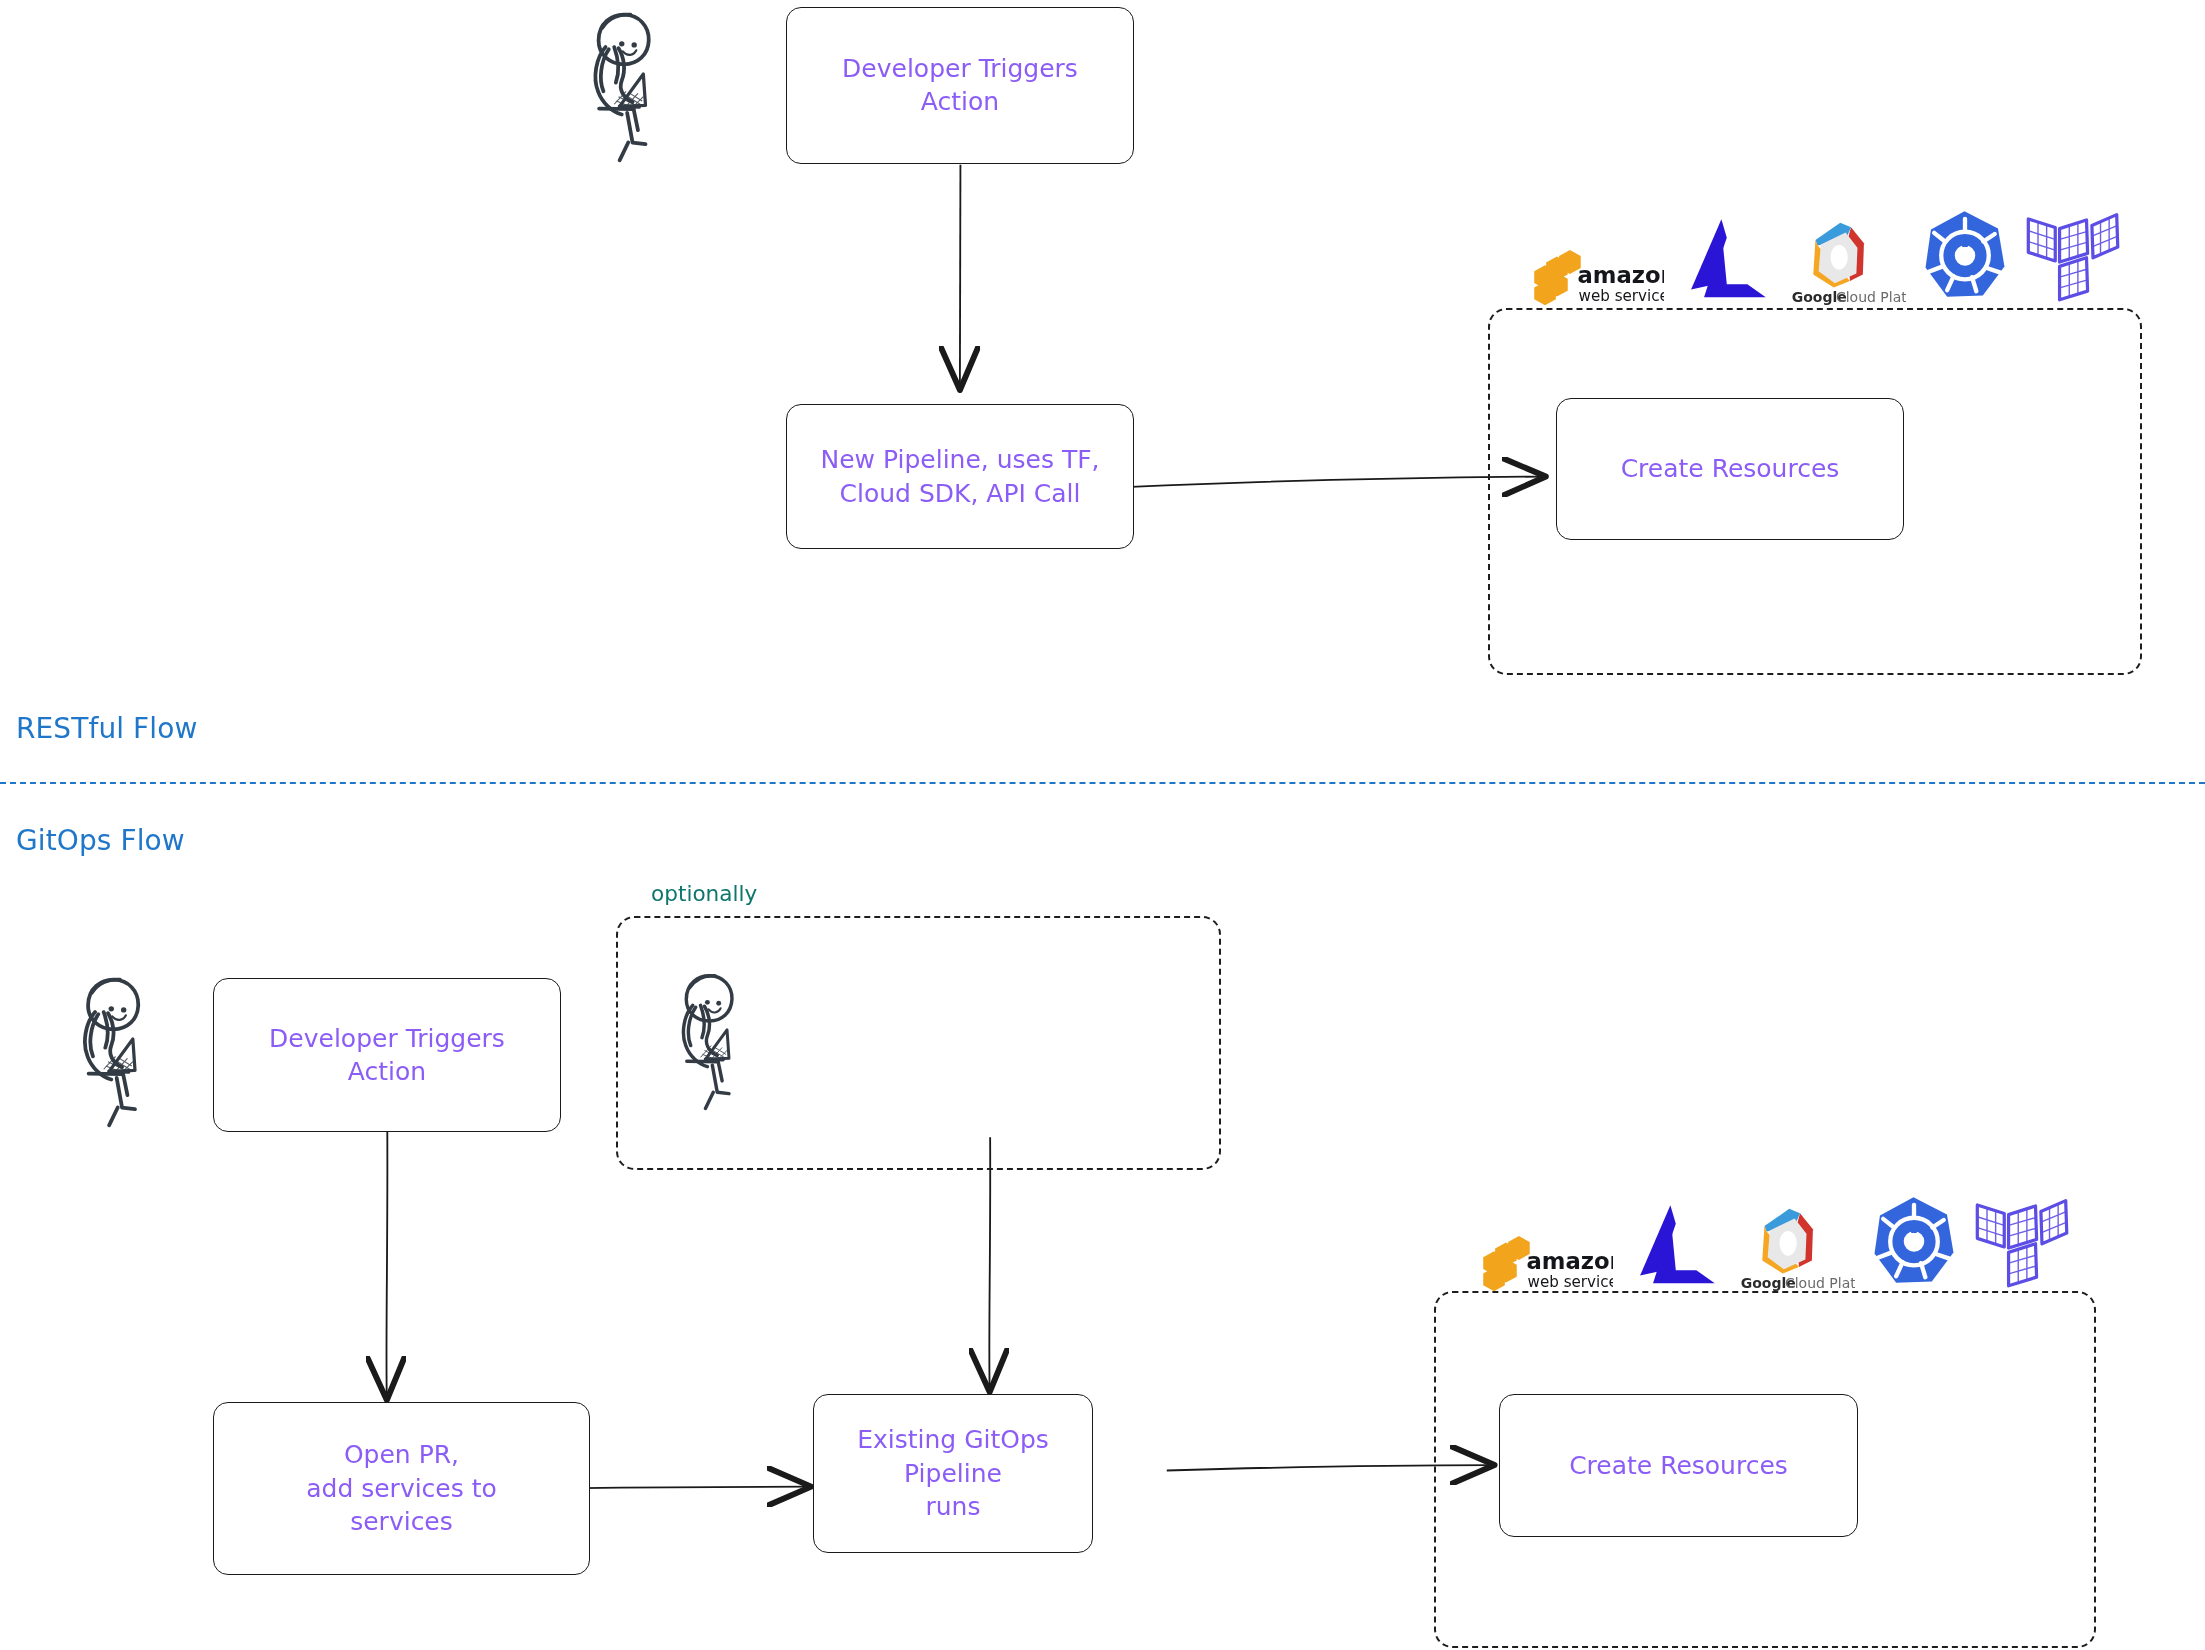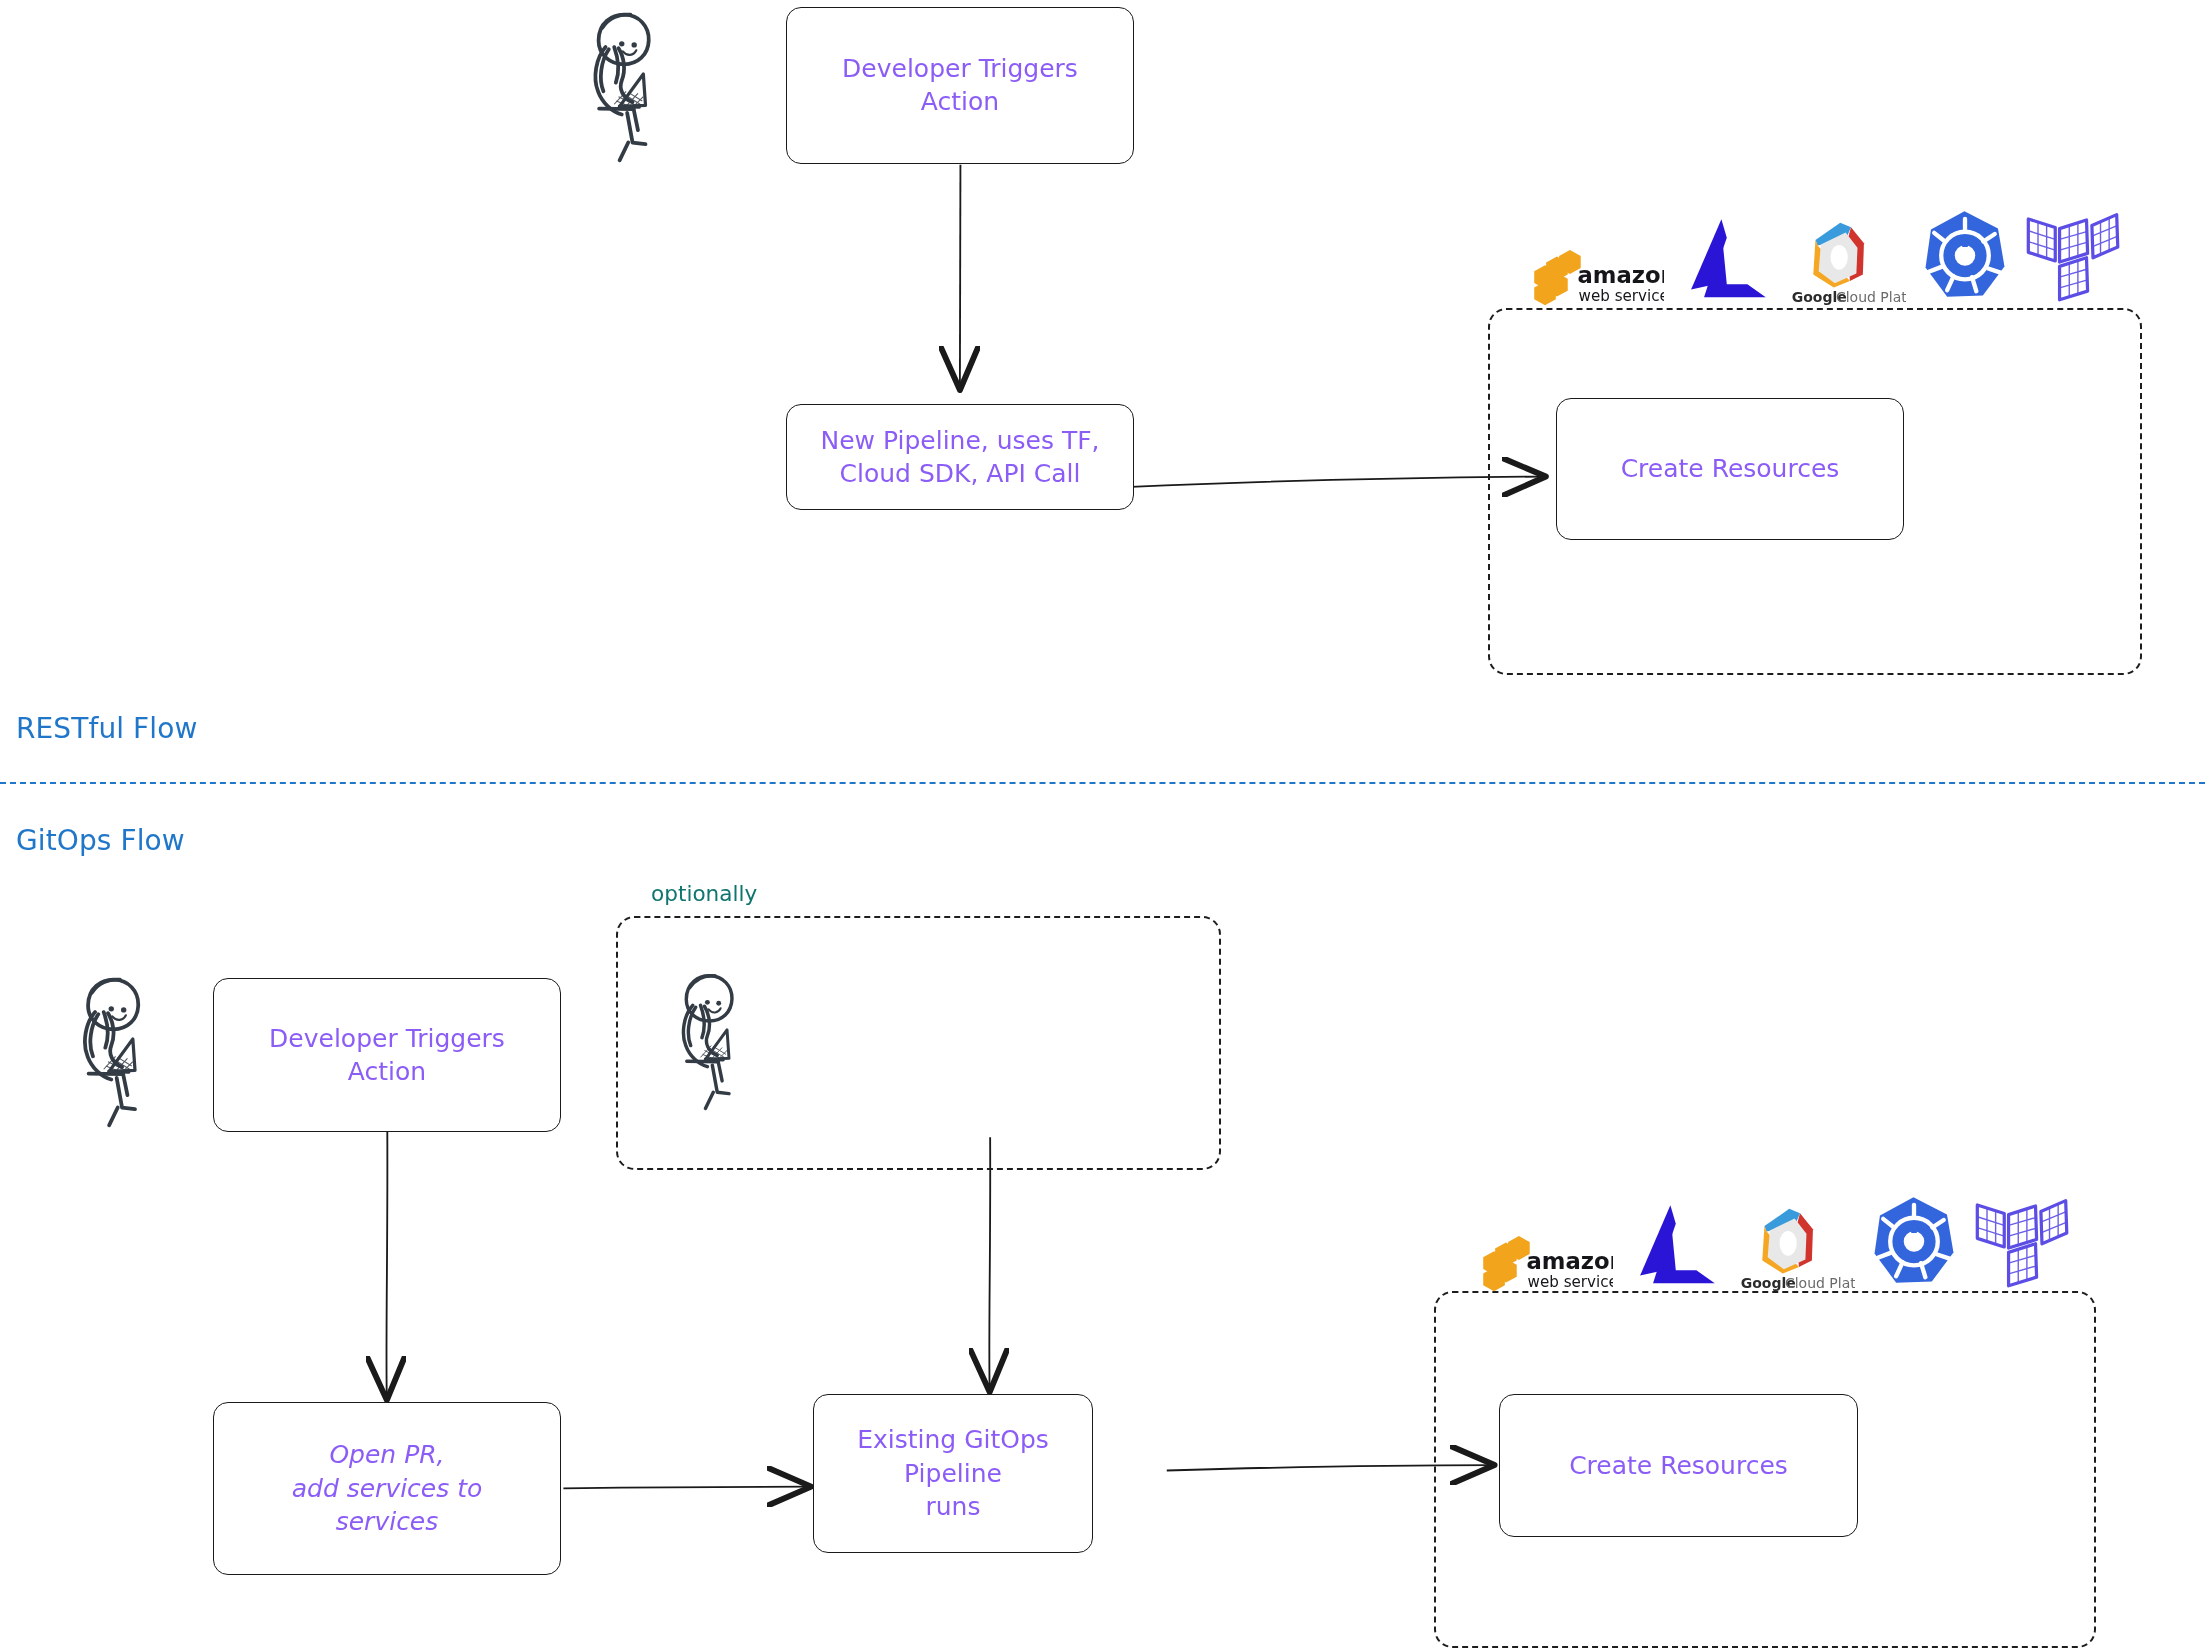--- a/index.html
+++ b/index.html
@@ -146,21 +146,21 @@
     </svg>
   </div>
 
   <div class="node" style="left:786px; top:6.5px; width:348px; height:157px;">
     <div>
       <span>Developer Triggers</span>
       <span>Action</span>
     </div>
   </div>
 
-  <div class="node" style="left:786px; top:404px; width:348px; height:106px;">
+  <div class="node" style="left:786px; top:404px; width:348px; height:145px;">
     <div>
       <span>New Pipeline, uses TF,</span>
       <span>Cloud SDK, API Call</span>
     </div>
   </div>
 
   <div class="logo-row" style="left:1518px; top:205px; height:103px; gap:13px;">
 
     <div class="logo" style="width:146px;height:65px;">
       <svg width="146" height="65" viewBox="0 0 270 120">
@@ -308,21 +308,21 @@
         <path d="M60,170 L96,188 M68,164 L100,184 M56,178 L86,190 M78,162 L104,178"></path>
         <path d="M60,190 L82,162 M70,192 L96,164 M52,184 L74,160 M86,190 L106,170"></path>
       </g>
       <circle cx="66" cy="72" r="5" fill="#333b45"></circle>
       <circle cx="89" cy="74" r="5" fill="#333b45"></circle>
       <path d="M68,86 C76,96 88,94 93,84" fill="none" stroke="#333b45" stroke-width="4" stroke-linecap="round"></path>
     </svg>
   </div>
 
 
-  <div class="node" style="left:213px; top:1402px; width:348px; height:173px;font-style:italic;">
+  <div class="node" style="left:213px; top:1402px; width:377px; height:173px;">
     <div>
       <span>Open PR,</span>
       <span>add services to</span>
       <span>services</span>
     </div>
   </div>
 
   <div class="node" style="left:813px; top:1394px; width:280px; height:159px;">
     <div>
       <span>Existing GitOps Pipeline</span>

